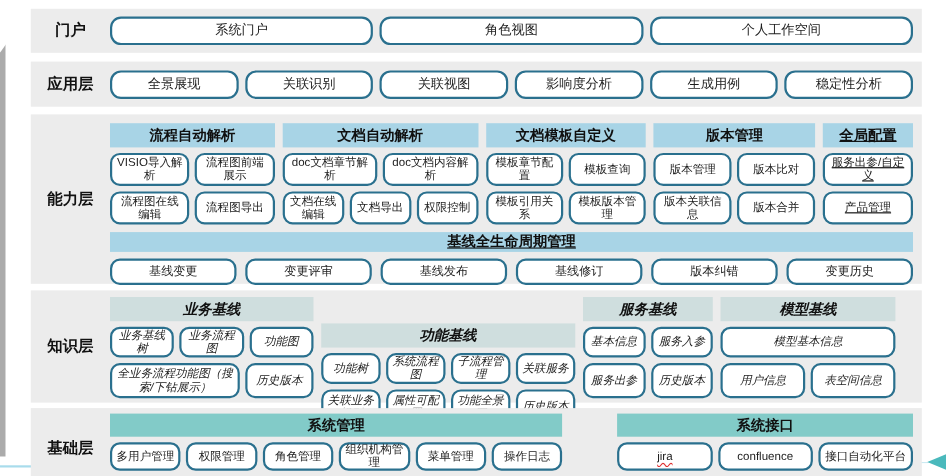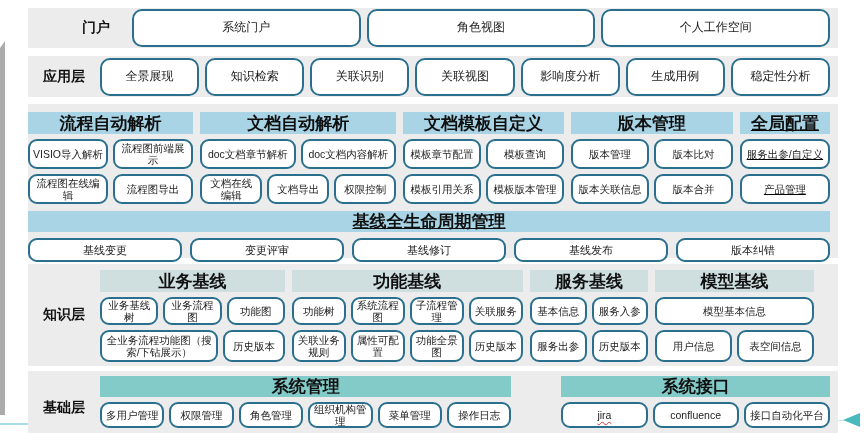--- a/index.html
+++ b/index.html
@@ -17,58 +17,58 @@
               border-top:7px solid transparent; border-bottom:7px solid transparent;
               border-right:17px solid #4ab9bc; }
 
   
   .band { position:absolute; left:28px; width:810px; background:#ececec;
           display:flex; align-items:center; }
   .band-label { width:72px; flex:0 0 72px; text-align:center; font-weight:bold;
                 font-size:14px; color:#111; }
   .band-content { flex:1; padding-right:8px; }
 
-  .band-portal { top:8px;  height:40px;padding-left:32px; }
+  .band-portal { top:8px;  height:40px; }
   .band-app    { top:56px; height:41px; }
   .band-cap    { top:104px; height:154px; align-items:stretch; }
   .band-know   { top:264px; height:102px; align-items:stretch; }
   .band-base   { top:371px; height:74px;  align-items:stretch; }
   .band-cap .band-label, .band-know .band-label, .band-base .band-label
     { display:flex; align-items:center; justify-content:center; }
 
   
   .btn { background:#fff; border:2px solid #2a708e; border-radius:9px; color:#1c1c1c;
          display:flex; align-items:center; justify-content:center; text-align:center;
          font-size:11px; line-height:1.15; padding:1px 3px; min-width:0; flex:1; cursor:default; }
   .row { display:flex; gap:6px; }
-  .row-lg .btn { height:38px; font-size:12px; border-radius:10px; }
+  .row-lg .btn { height:26px; font-size:12px; border-radius:10px; }
 
   
   .groups { display:flex; gap:7px; }
   .group  { display:flex; flex-direction:column; gap:5px; min-width:0; }
   .group-header { height:22px; display:flex; align-items:center; justify-content:center;
-                  font-size:17px; font-weight:bold; color:#101010; }
+                  font-size:13px; font-weight:bold; color:#101010; }
   .hdr-blue { background:#a8d4e6; }
   .hdr-gray { background:#cfdede; }
   .hdr-teal { background:#82cbc8; }
   .btn-row { display:flex; gap:5px; flex:1; }
   .btn-row .btn { font-size:10.5px; }
 
   
   .band-cap .band-content { display:flex; flex-direction:column; gap:6px; padding:8px 8px 7px 0; }
   .cap-g1{flex:150 1 0;} .cap-g2{flex:178 1 0;} .cap-g3{flex:146 1 0;}
   .cap-g4{flex:147 1 0;} .cap-g5{flex:82 1 0;text-decoration:underline;}
   .band-cap .btn-row { height:28px; }
   .baseline-header { height:21px; margin-top:1px;text-decoration:underline; }
   .baseline-row { height:24px; flex:0 0 24px; gap:8px; }
   .baseline-row .btn { font-size:11px; }
 
   
-  .band-know .band-content { padding:6px 24px 5px 0; }
-  .know-g1{flex:192 1 0;} .know-g2{flex:240 1 0;} .know-g3{flex:123 1 0;} .know-g4{flex:165 1 0;}
+  .band-know .band-content { padding:6px 24px 5px 0;font-style:italic; }
+  .know-g1{flex:192 1 0;} .know-g2{flex:240 1 0;margin-top:24px;} .know-g3{flex:123 1 0;} .know-g4{flex:165 1 0;}
   .band-know .row1 { height:28px; flex:0 0 28px; }
   .band-know .row2 { height:32px; flex:0 0 32px; }
   .know-g1 .row2 .btn:first-child { flex:2.1; }
 
   
   .band-base .band-content { padding:5px 8px 5px 0; }
   .band-base .groups { gap:50px; }
   .base-g1{flex:372 1 0;} .base-g2{flex:243 1 0;}
   .band-base .group-header { height:21px; }
   .band-base .btn-row { height:26px; flex:0 0 26px; }
@@ -93,30 +93,30 @@
         <div class="btn">系统门户</div>
         <div class="btn">角色视图</div>
         <div class="btn">个人工作空间</div>
       </div>
   </section>
 
   <section class="band band-app">
     <div class="band-label">应用层</div>
     <div class="band-content row row-lg">
         <div class="btn">全景展现</div>
-        <div class="btn">知识检索</div>
         <div class="btn">关联识别</div>
         <div class="btn">关联视图</div>
         <div class="btn">影响度分析</div>
         <div class="btn">生成用例</div>
         <div class="btn">稳定性分析</div>
       </div>
   </section>
 
   <section class="band band-cap">
+    <div class="band-label">能力层</div>
     <div class="band-content">
       <div class="groups">
         <div class="group cap-g1">
           <div class="group-header hdr-blue">流程自动解析</div>
           <div class="btn-row">
               <div class="btn">VISIO导入解析</div>
               <div class="btn">流程图前端展示</div>
             </div>
           <div class="btn-row">
               <div class="btn">流程图在线编辑</div>
@@ -164,23 +164,24 @@
             </div>
           <div class="btn-row">
               <div class="btn">产品管理</div>
             </div>
         </div>
       </div>
       <div class="group-header hdr-blue baseline-header">基线全生命周期管理</div>
       <div class="btn-row baseline-row">
           <div class="btn">基线变更</div>
           <div class="btn">变更评审</div>
+          <div class="btn">基线发布</div>
           <div class="btn">基线修订</div>
-          <div class="btn">基线发布</div>
           <div class="btn">版本纠错</div>
+          <div class="btn">变更历史</div>
         </div>
     </div>
   </section>
 
   <section class="band band-know">
     <div class="band-label">知识层</div>
     <div class="band-content">
       <div class="groups">
         <div class="group know-g1">
           <div class="group-header hdr-gray">业务基线</div>

